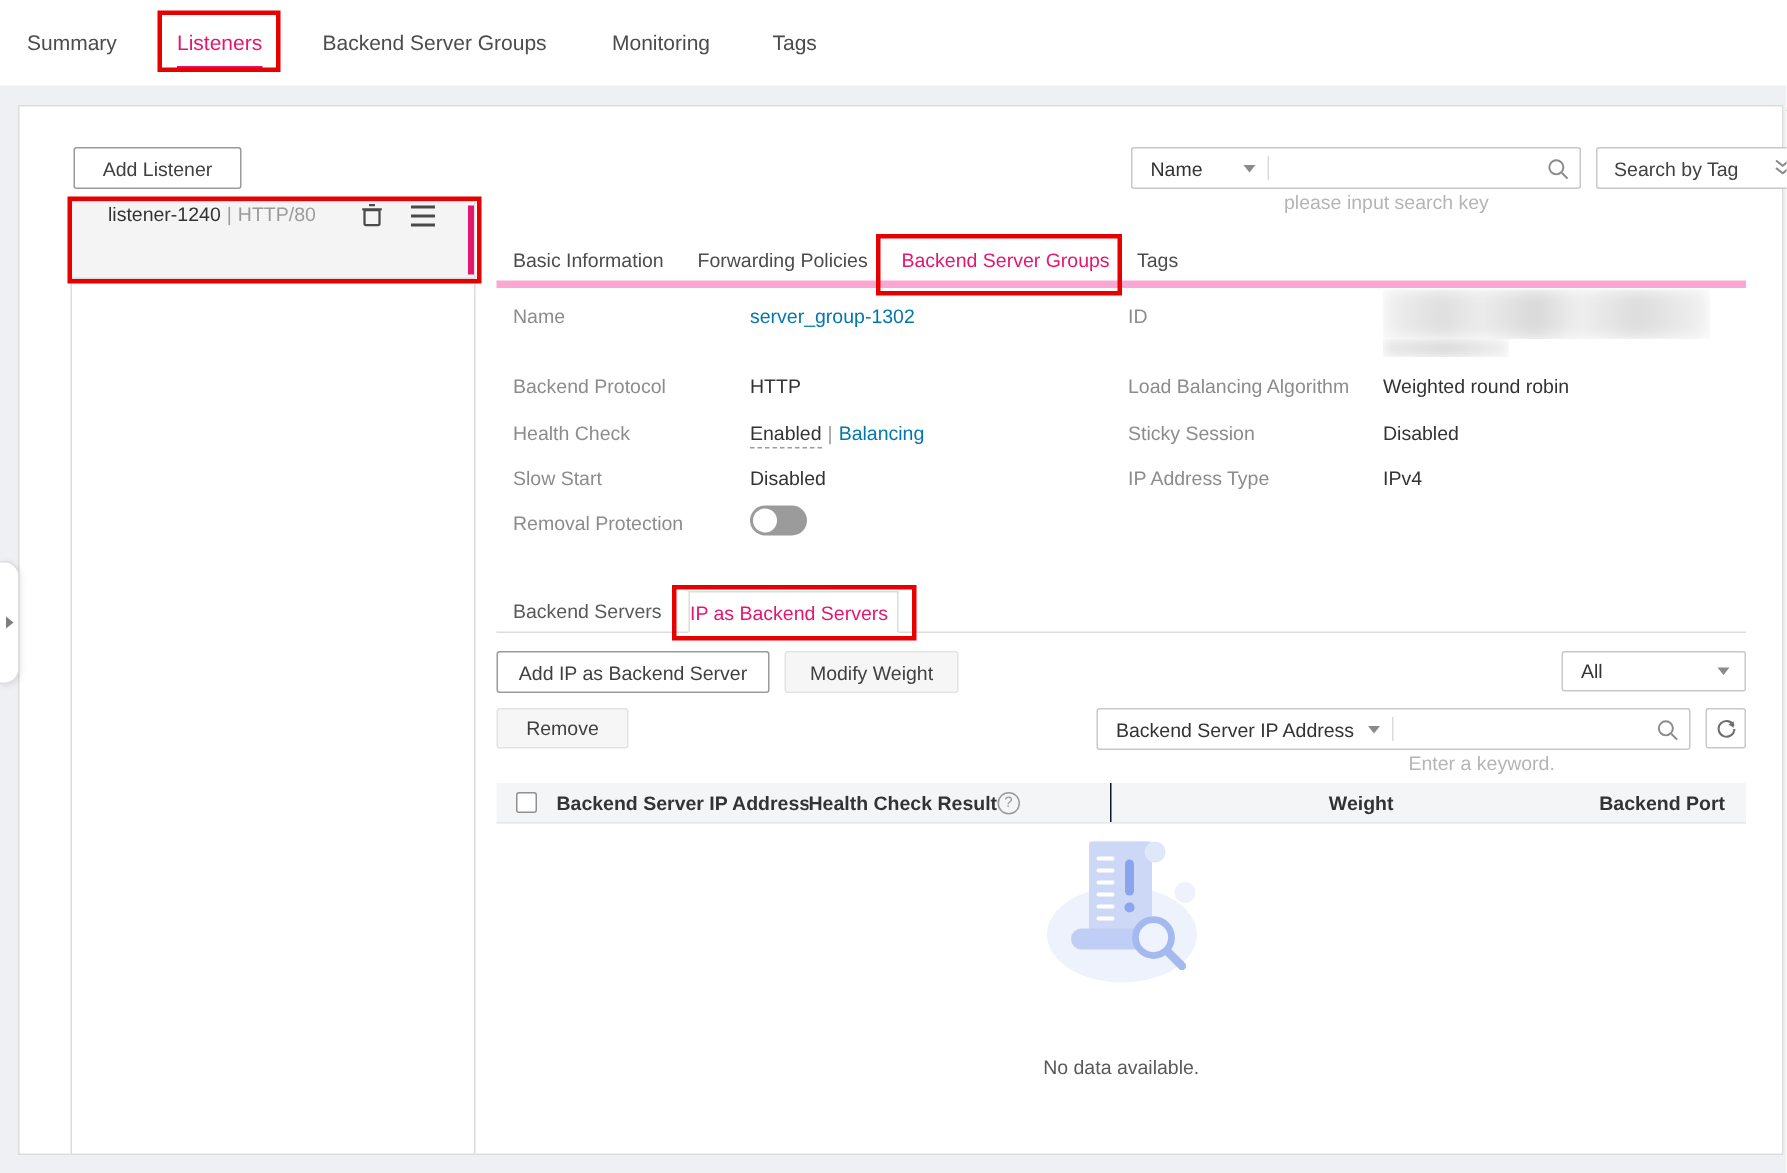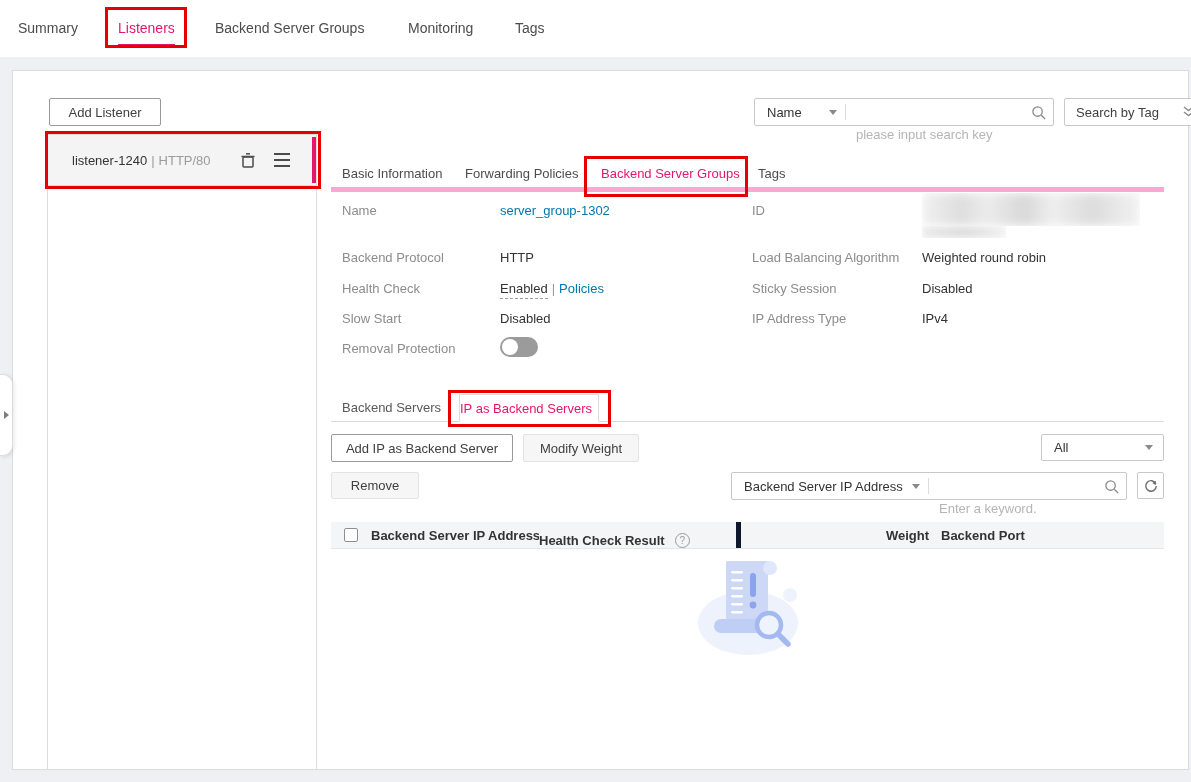--- a/index.html
+++ b/index.html
@@ -34,21 +34,21 @@
   .caret { width:0; height:0; border-left:4px solid transparent; border-right:4px solid transparent; border-top:5px solid #8a8a8a; }
   .vdiv { width:1px; height:16px; background:#dcdcdc; }
   .search-input { flex:1; border:none; outline:none; font-size:13px; color:#333; padding:0 6px 0 10px; font-family:"Liberation Sans",sans-serif; min-width:0;margin-top:44px; }
   .search-input::placeholder { color:#b5b5b5; }
   .mag-btn { width:30px; height:26px; display:flex; align-items:center; justify-content:center; cursor:pointer; }
 
   .search-by-tag { position:absolute; left:1051px; top:27px; width:142px; height:28px; display:flex; align-items:center; justify-content:center; gap:24px; }
 
   
   .listener-panel { position:absolute; left:34px; top:63px; width:270px; height:636px; border:1px solid #dcdcdc; background:#fff; }
-  .listener-item { position:relative; height:51px; background:#f4f4f4; border-bottom:1px solid #dcdcdc; display:flex; align-items:center; cursor:pointer; }
+  .listener-item { position:relative; height:51px; background:#f4f4f4; border-bottom:1px solid #dcdcdc; display:flex; cursor:pointer; }
   .listener-text { margin-left:24px; font-size:13px; color:#333; }
   .listener-proto { color:#9b9b9b; }
   .sep { color:#9b9b9b; padding:0 4px; }
   .li-icons { position:absolute; right:26px; display:flex; gap:18px; align-items:center; }
   .icon-btn { cursor:pointer; display:flex; align-items:center; }
   .hamburger { display:flex; flex-direction:column; gap:4px; }
   .hamburger span { width:16px; height:2px; background:#4a4a4a; }
   .sel-bar { position:absolute; right:0; top:2px; bottom:2px; width:4px; background:#e6156e; }
   .anno2 { left:32px; top:60px; width:276px; height:58px; }
 
@@ -92,24 +92,24 @@
 
   .kw-group { position:absolute; left:718px; top:401px; width:396px; height:28px; border:1px solid #c8c8c8; border-radius:2px; display:flex; align-items:center; background:#fff; }
   .kw-sel { display:flex; align-items:center; justify-content:space-between; width:196px; padding:0 8px 0 12px; font-size:13px; color:#333; cursor:pointer; }
   .refresh-btn { position:absolute; left:1124px; top:401px; width:27px; height:27px; border:1px solid #c8c8c8; border-radius:2px; background:#fff; display:flex; align-items:center; justify-content:center; cursor:pointer; }
 
   
   .thead { position:absolute; left:318px; top:451px; width:833px; height:27px; background:#f4f5f7; border-bottom:1px solid #e4e6ea; display:flex; align-items:center; font-size:13px; font-weight:bold; color:#333; }
   .th-check { width:40px; display:flex; justify-content:center; }
   .checkbox { width:14px; height:14px; border:1px solid #8f8f8f; border-radius:2px; background:#fff; cursor:pointer; }
   .th-ip { width:168px; overflow:hidden; white-space:nowrap; }
-  .th-health { width:202px; display:flex; align-items:flex-end; gap:10px; border-right:5px solid #0f172a; height:100%; }
+  .th-health { width:202px; display:flex; align-items:center; gap:0; border-right:1px solid #0f172a; height:100%; }
   .help-circle { width:15px; height:15px; border:1px solid #9a9a9a; border-radius:50%; color:#9a9a9a; font-size:10px; font-weight:normal; display:inline-flex; align-items:center; justify-content:center; cursor:pointer; }
   .th-weight { width:200px; text-align:right; padding-right:12px; }
-  .th-port { flex:1; padding-right:14px; }
+  .th-port { flex:1; text-align:right; padding-right:14px; }
 
   
   .empty { position:absolute; left:318px; top:482px; width:833px; text-align:center; }
   .empty .pic { display:inline-block; }
   .empty-text { margin-top:28px; font-size:13px; color:#595959; }
 
   
   .edge-handle { position:absolute; left:0; top:374px; width:13px; height:82px; background:#fff; border:1px solid #ddd; border-left:none; border-radius:0 10px 10px 0; box-shadow:1px 1px 4px rgba(0,0,0,.10); cursor:pointer; display:flex; align-items:center; justify-content:center; }
   .edge-arrow { width:0; height:0; border-top:4px solid transparent; border-bottom:4px solid transparent; border-left:5px solid #7d7d7d; }
 
@@ -200,21 +200,21 @@
     <div class="blur-id2">
         <div class="m"></div>
       </div>
 
     <div class="dl" style="left:329px; top:179px;">Backend Protocol</div>
     <div class="dv" style="left:487px; top:179px;">HTTP</div>
     <div class="dl" style="left:739px; top:179px;">Load Balancing Algorithm</div>
     <div class="dv" style="left:909px; top:179px;">Weighted round robin</div>
 
     <div class="dl" style="left:329px; top:210px;">Health Check</div>
-    <div class="dv" style="left:487px; top:210px;"><span class="dashed-u">Enabled</span><span class="sep">|</span><a class="link">Policies</a></div>
+    <div class="dv" style="left:487px; top:210px;"><span class="dashed-u">Enabled</span><span class="sep">|</span><a class="link">Balancing</a></div>
     <div class="dl" style="left:739px; top:210px;">Sticky Session</div>
     <div class="dv" style="left:909px; top:210px;">Disabled</div>
 
     <div class="dl" style="left:329px; top:240px;">Slow Start</div>
     <div class="dv" style="left:487px; top:240px;">Disabled</div>
     <div class="dl" style="left:739px; top:240px;">IP Address Type</div>
     <div class="dv" style="left:909px; top:240px;">IPv4</div>
 
     <div class="dl" style="left:329px; top:270px;">Removal Protection</div>
     <div class="toggle">
@@ -284,20 +284,21 @@
           <rect x="35" y="42" width="12" height="2.6" rx="1.3" fill="#ffffff"></rect>
           <rect x="35" y="50" width="12" height="2.6" rx="1.3" fill="#ffffff"></rect>
           <rect x="35" y="58" width="12" height="2.6" rx="1.3" fill="#ffffff"></rect>
           <rect x="54" y="20" width="6" height="24" rx="3" fill="#8aa4ee"></rect>
           <circle cx="57" cy="52" r="3.4" fill="#8aa4ee"></circle>
           <rect x="18" y="66" width="62" height="14" rx="7" fill="#bfcef4"></rect>
           <circle cx="73" cy="72" r="12" fill="#eef3fd" stroke="#a5b9f1" stroke-width="4.5"></circle>
           <line x1="82" y1="81" x2="92" y2="91" stroke="#a5b9f1" stroke-width="5.5" stroke-linecap="round"></line>
         </svg>
       </span>
+      <div class="empty-text">No data available.</div>
     </div>
 
   </div>
 
   <div class="edge-handle">
     <span class="edge-arrow"></span>
   </div>
 
 </div>
 

